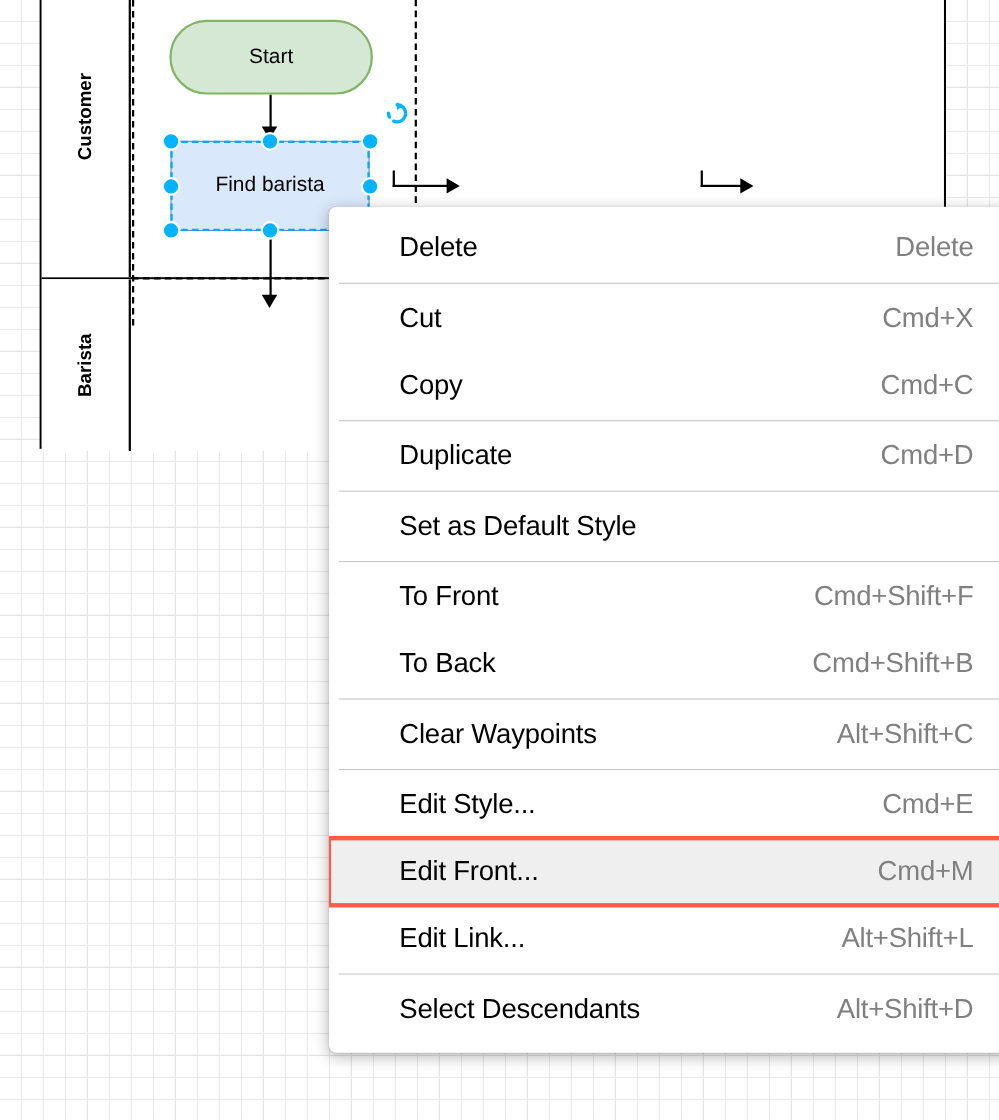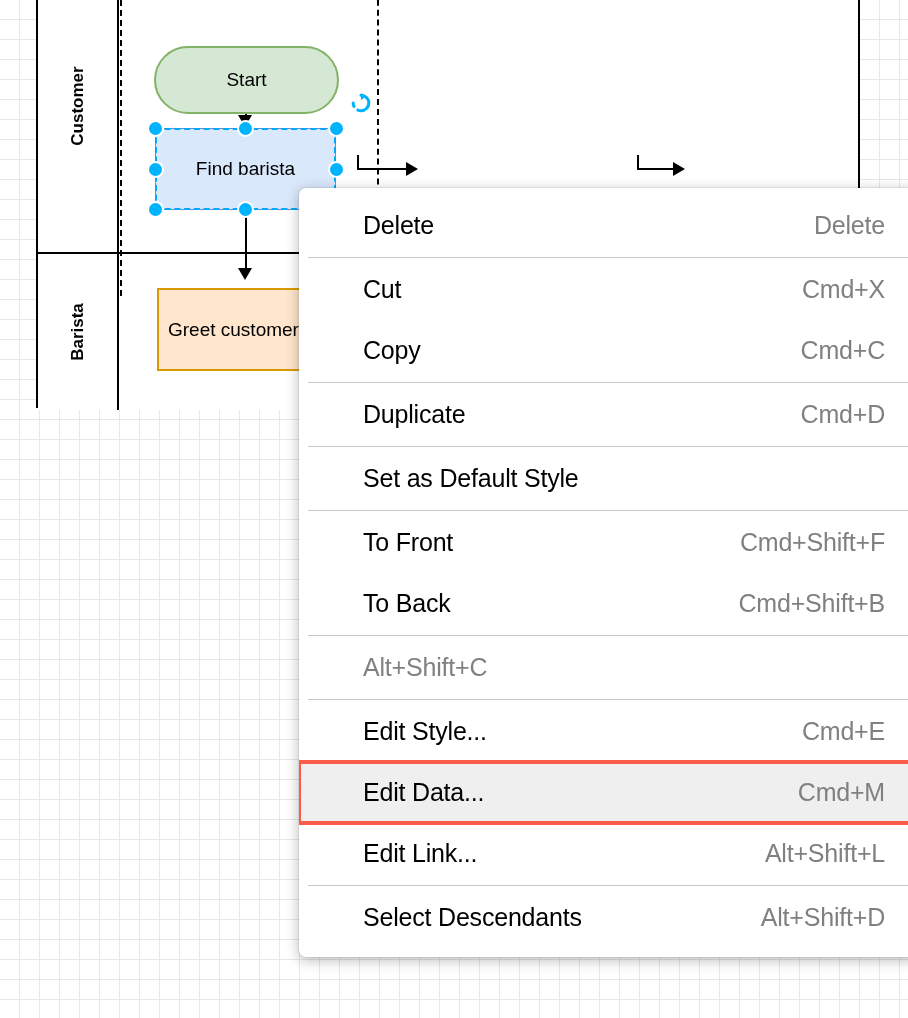--- a/index.html
+++ b/index.html
@@ -246,33 +246,30 @@
   <div class="arrow-down" style="left:238px; top:268px;"></div>
 
   <div class="edge-line edge-v" style="left:357px; top:155px; height:15px;"></div>
   <div class="edge-line edge-h" style="left:357px; top:168px; width:57px;"></div>
   <div class="arrow-right" style="left:406px; top:162px;"></div>
 
   <div class="edge-line edge-v" style="left:637px; top:155px; height:15px;"></div>
   <div class="edge-line edge-h" style="left:637px; top:168px; width:46px;"></div>
   <div class="arrow-right" style="left:673px; top:162px;"></div>
 
-  <div class="node node-start" style="left:154px; top:18px; width:185px; height:68px;margin-top:28px;">
+  <div class="node node-start" style="left:154px; top:18px; width:185px; height:68px;">
     <span>Start</span>
   </div>
 
   <div class="node node-task-blue" style="left:155px; top:128px; width:181px; height:82px;">
     <span>Find barista</span>
   </div>
 
 
 
-  <div class="node node-task-orange" style="left:157px; top:288px; width:185px; height:83px; justify-content:flex-start; padding-left:9px;">
-    <span>Greet customer</span>
-  </div>
 
   <div class="sel-box" style="left:155px; top:128px; width:181px; height:82px;"></div>
 
   <span class="rotate-handle" style="left:350px; top:92px;">
     <svg width="22" height="22" viewBox="0 0 24 24" aria-hidden="true">
       <path d="M12 4.5 V1 L17 5 L12 9 V5.5" fill="#00b3ff"></path>
       <path d="M12 3.5 A8.5 8.5 0 1 1 3.5 12" fill="none" stroke="#00b3ff" stroke-width="3.4" stroke-linecap="round" stroke-dasharray="30 6"></path>
     </svg>
   </span>
 
@@ -312,29 +309,30 @@
     <div class="menu-item">
       <span class="menu-label">To Front</span>
       <span class="menu-shortcut">Cmd+Shift+F</span>
     </div>
     <div class="menu-item">
       <span class="menu-label">To Back</span>
       <span class="menu-shortcut">Cmd+Shift+B</span>
     </div>
     <div class="menu-sep"></div>
     <div class="menu-item">
+      <span class="menu-label">Clear Waypoints</span>
       <span class="menu-shortcut">Alt+Shift+C</span>
     </div>
     <div class="menu-sep"></div>
     <div class="menu-item">
       <span class="menu-label">Edit Style...</span>
       <span class="menu-shortcut">Cmd+E</span>
     </div>
     <div class="menu-item highlighted">
-      <span class="menu-label">Edit Data...</span>
+      <span class="menu-label">Edit Front...</span>
       <span class="menu-shortcut">Cmd+M</span>
     </div>
     <div class="menu-item">
       <span class="menu-label">Edit Link...</span>
       <span class="menu-shortcut">Alt+Shift+L</span>
     </div>
     <div class="menu-sep"></div>
     <div class="menu-item">
       <span class="menu-label">Select Descendants</span>
       <span class="menu-shortcut">Alt+Shift+D</span>

